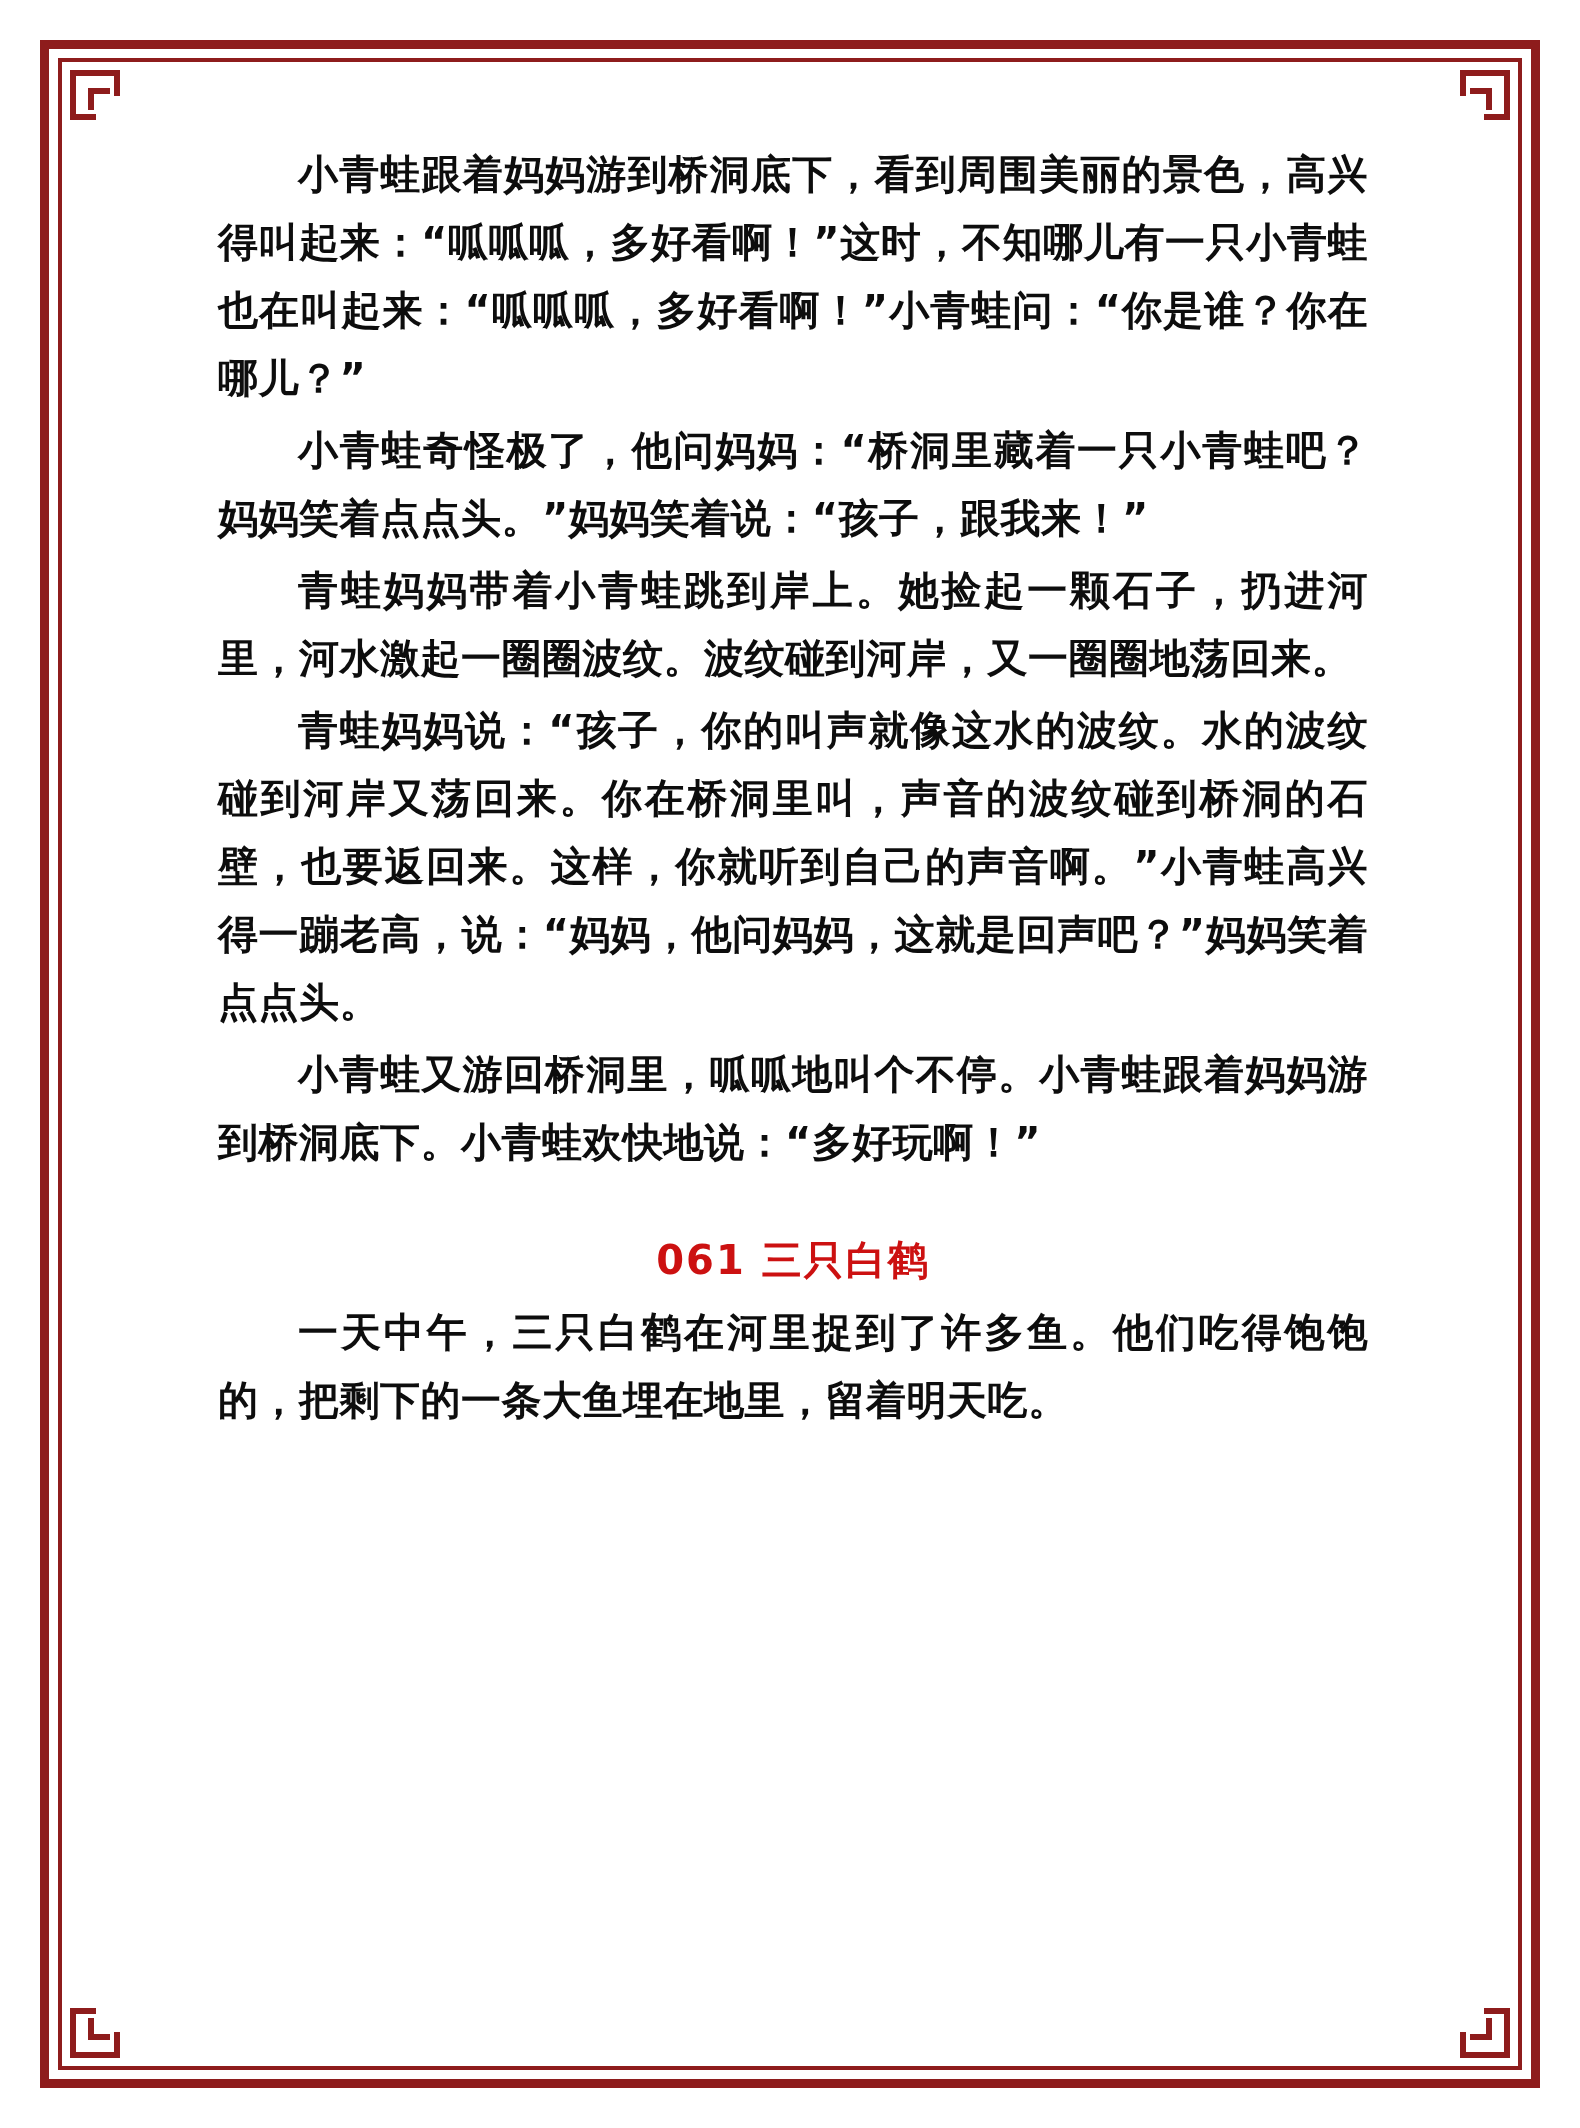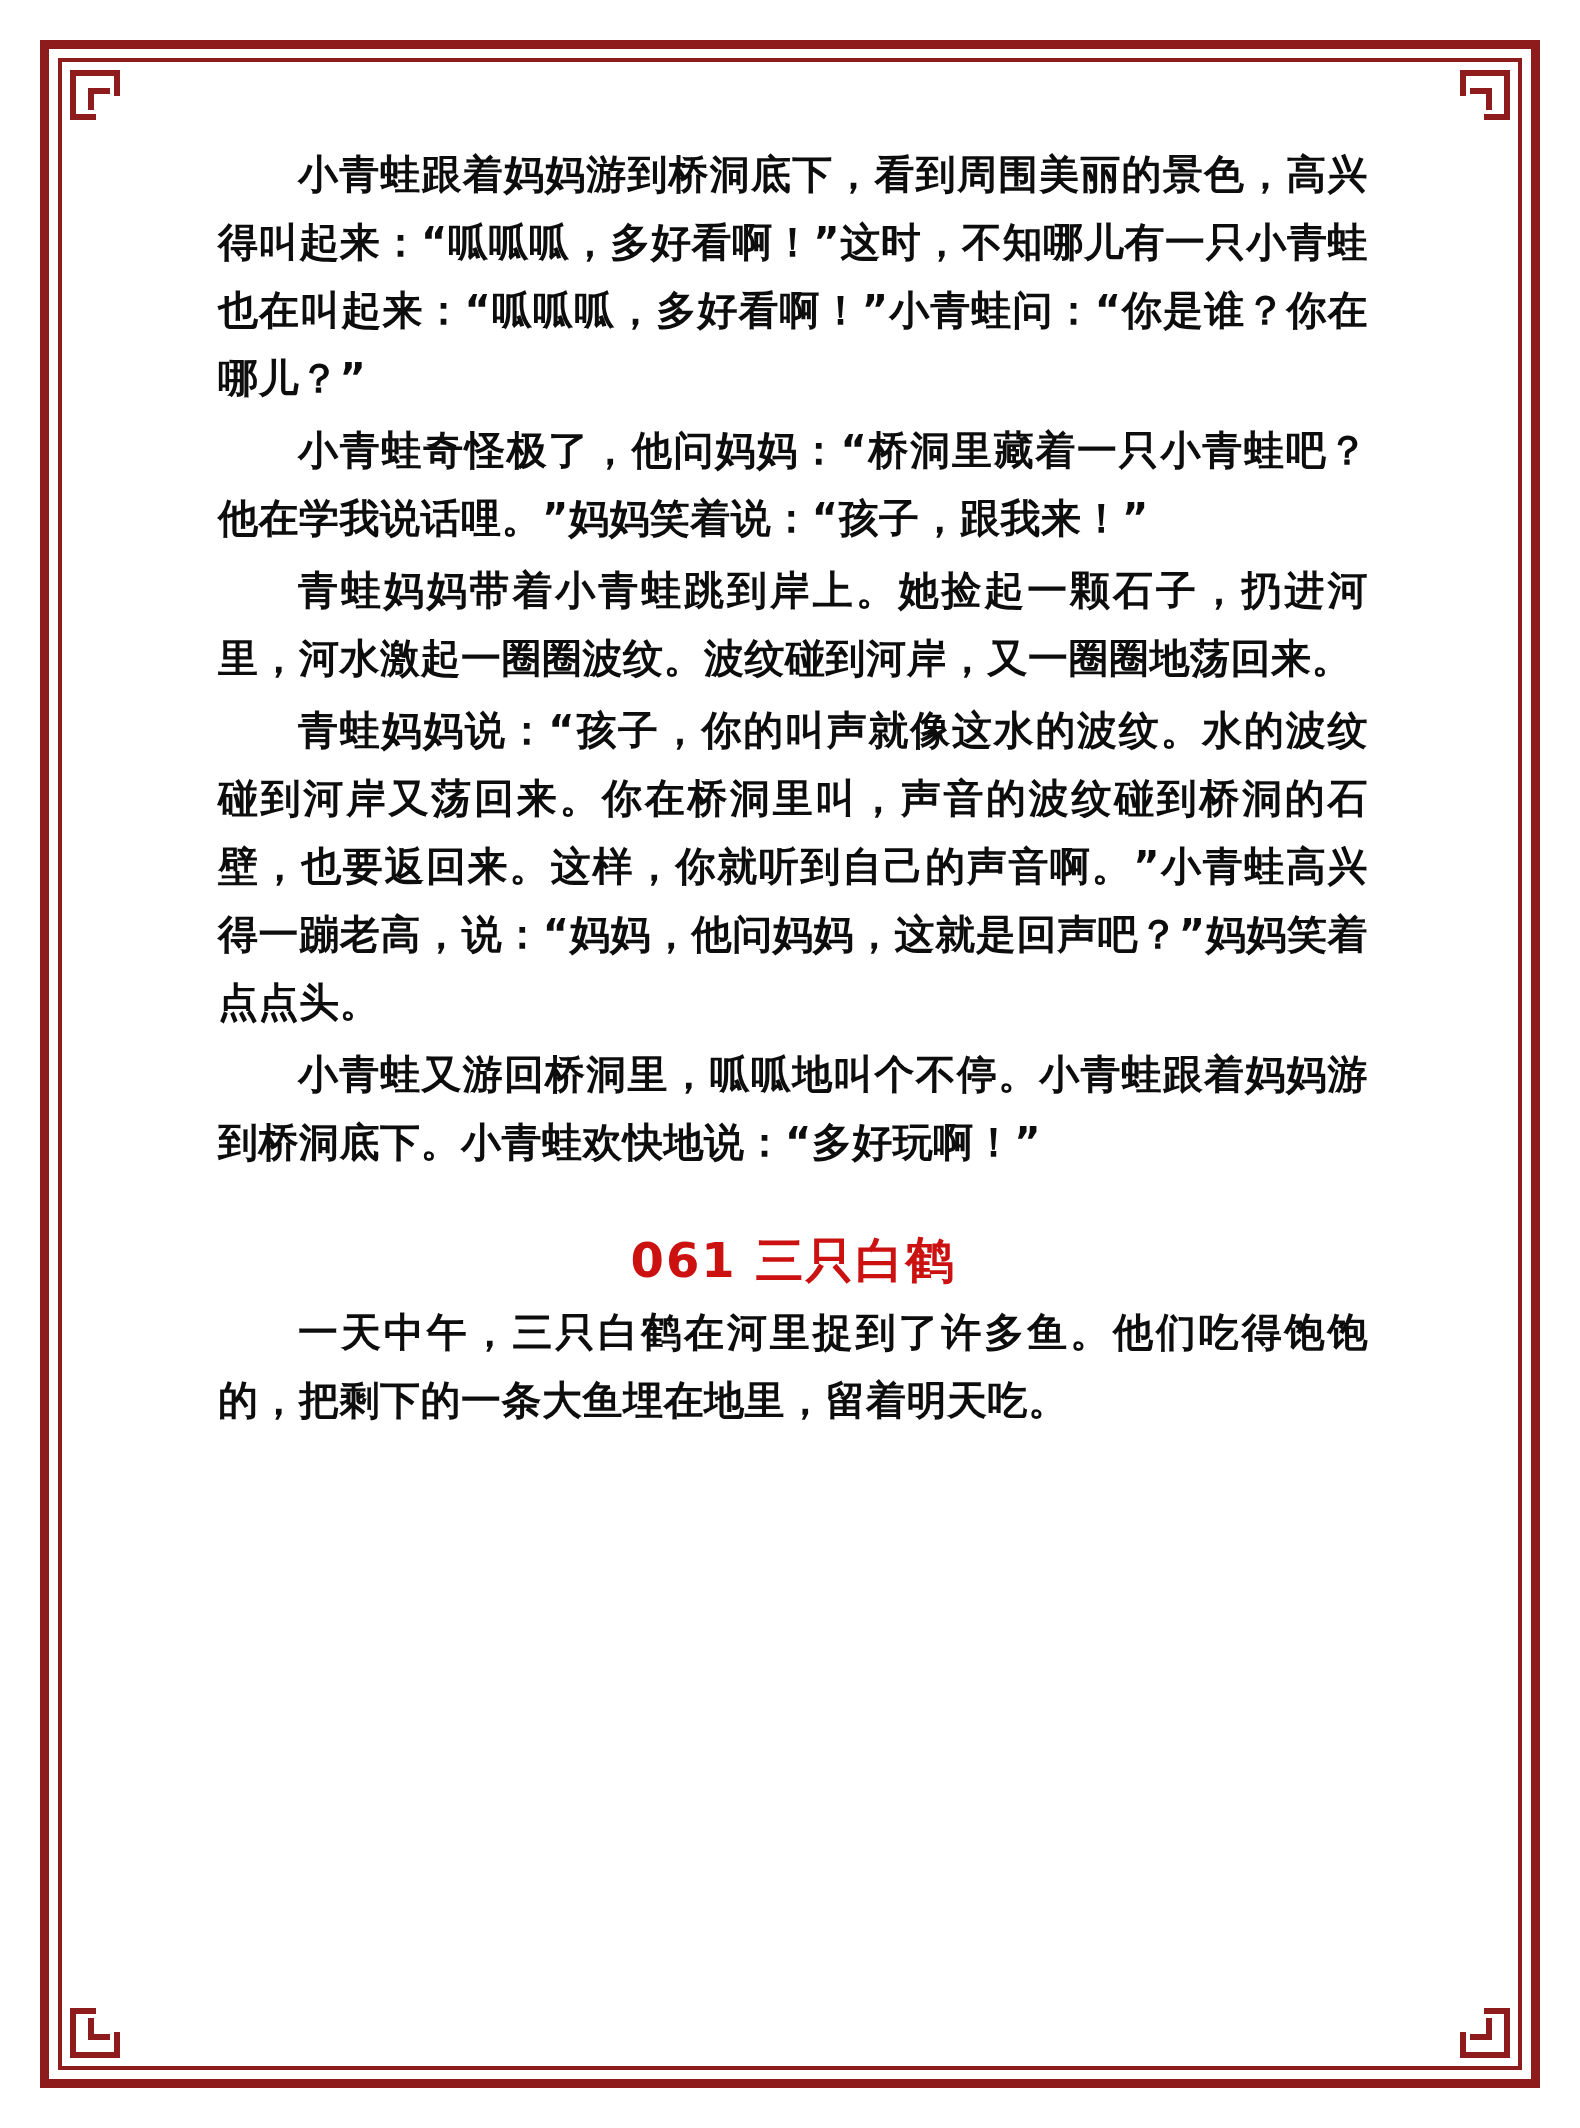--- a/index.html
+++ b/index.html
@@ -81,21 +81,21 @@
     text-indent: 80px;
     letter-spacing: 0.5px;
     font-weight: 700;
     font-family: "DejaVu Sans", "Liberation Sans", sans-serif;
     text-align: justify;
     color: #0d0d0d;
   }
   .section-title {
     margin: 52px 0 6px 0;
     text-align: center;
-    font-size: 48px;
+    font-size: 40px;
     font-weight: 700;
     line-height: 64px;
     color: #cc1111;
     text-indent: 0;
     letter-spacing: 2px;
   }
   .section-title .num {
     color: #cc1111;
     font-family: "DejaVu Sans", "Liberation Sans", sans-serif;
   }
@@ -140,21 +140,21 @@
       <i class="v2"></i>
       <i class="h3"></i>
       <i class="v3"></i>
       <i class="h4"></i>
       <i class="v4"></i>
   </div>
 
   <div class="content">
 
     <p class="para">小青蛙跟着妈妈游到桥洞底下，看到周围美丽的景色，高兴得叫起来：“呱呱呱，多好看啊！”这时，不知哪儿有一只小青蛙也在叫起来：“呱呱呱，多好看啊！”小青蛙问：“你是谁？你在哪儿？”</p>
-    <p class="para">小青蛙奇怪极了，他问妈妈：“桥洞里藏着一只小青蛙吧？他在学我说话哩。”妈妈笑着说：“孩子，跟我来！”</p>
+    <p class="para">小青蛙奇怪极了，他问妈妈：“桥洞里藏着一只小青蛙吧？妈妈笑着点点头。”妈妈笑着说：“孩子，跟我来！”</p>
     <p class="para">青蛙妈妈带着小青蛙跳到岸上。她捡起一颗石子，扔进河里，河水激起一圈圈波纹。波纹碰到河岸，又一圈圈地荡回来。</p>
     <p class="para">青蛙妈妈说：“孩子，你的叫声就像这水的波纹。水的波纹碰到河岸又荡回来。你在桥洞里叫，声音的波纹碰到桥洞的石壁，也要返回来。这样，你就听到自己的声音啊。”小青蛙高兴得一蹦老高，说：“妈妈，他问妈妈，这就是回声吧？”妈妈笑着点点头。</p>
     <p class="para">小青蛙又游回桥洞里，呱呱地叫个不停。小青蛙跟着妈妈游到桥洞底下。小青蛙欢快地说：“多好玩啊！”</p>
 
     <p class="section-title">
       <span class="num">061</span>
       <span class="ttl">三只白鹤</span>
     </p>
 
     <p class="para">一天中午，三只白鹤在河里捉到了许多鱼。他们吃得饱饱的，把剩下的一条大鱼埋在地里，留着明天吃。</p>

